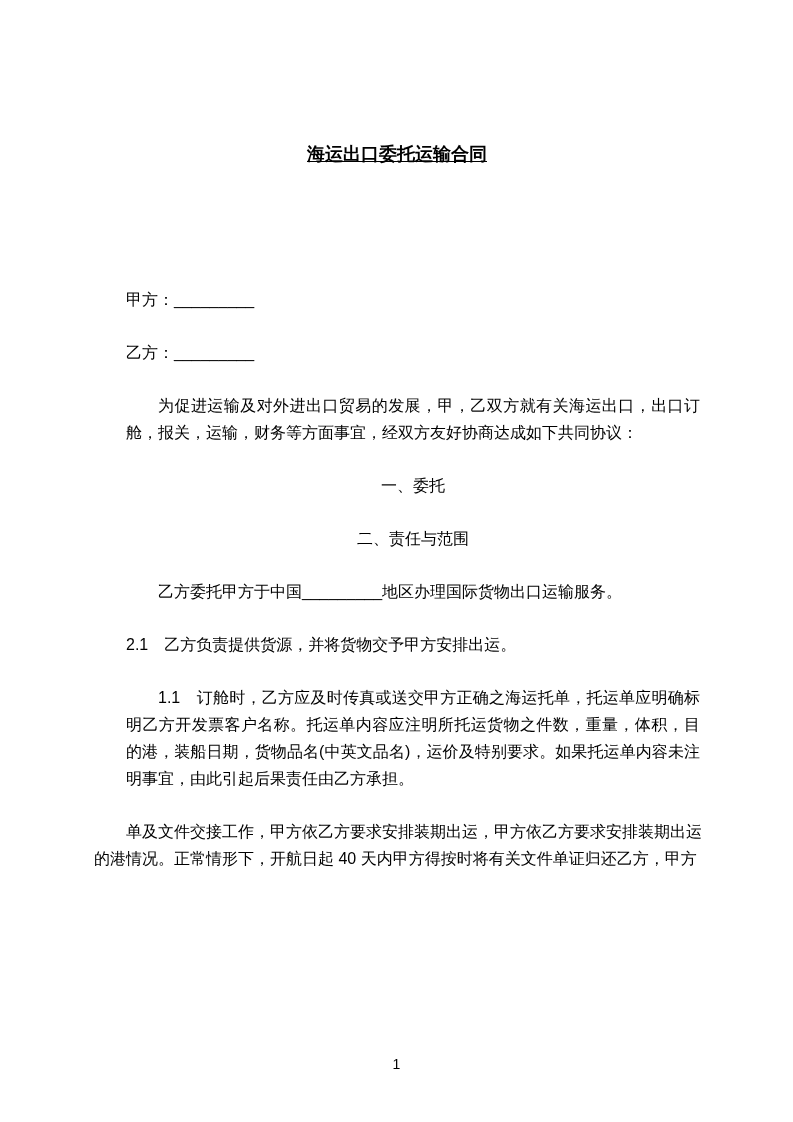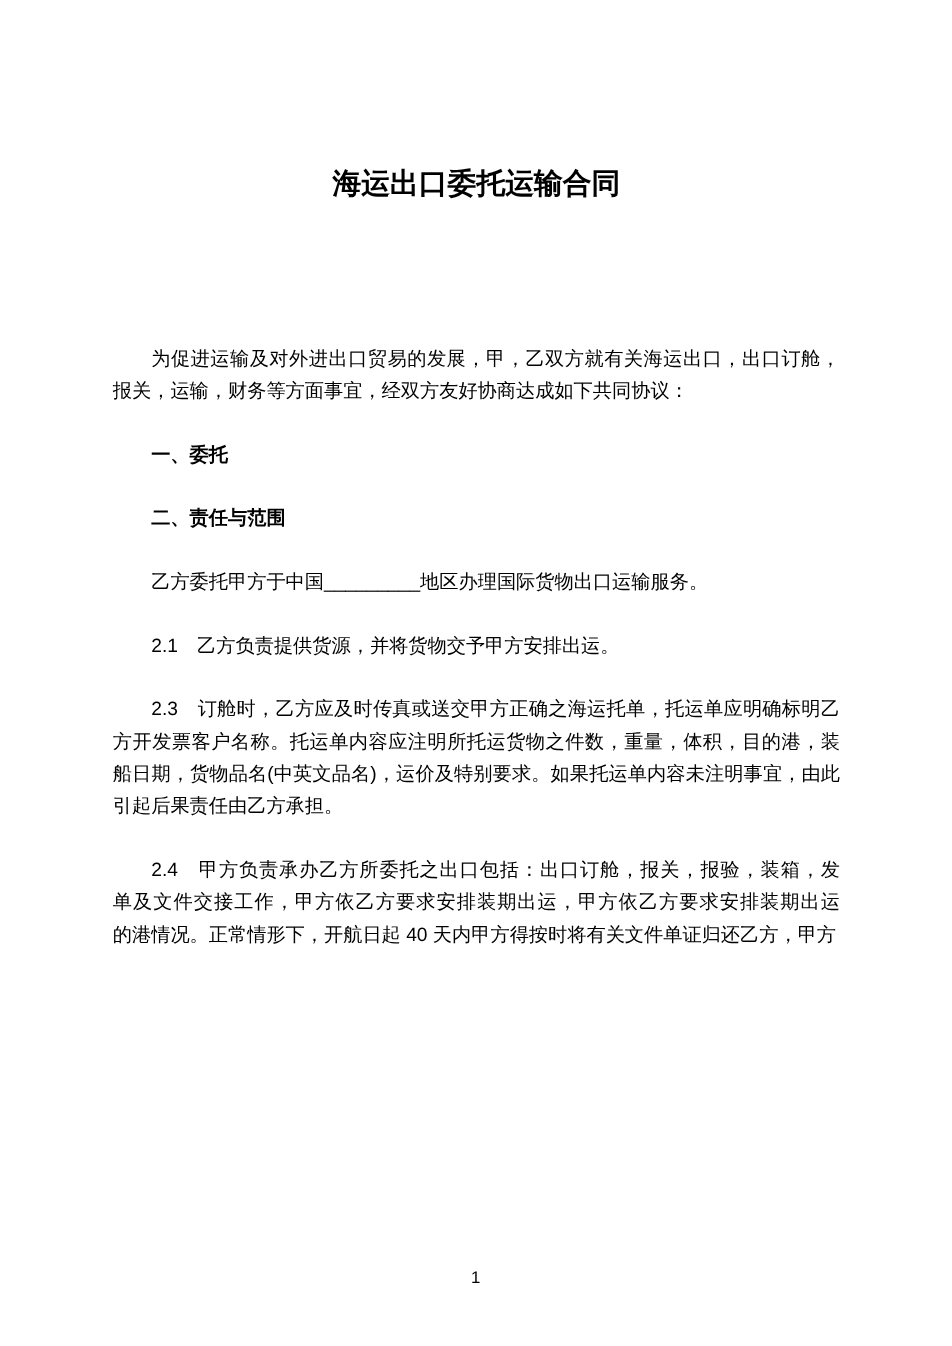--- a/index.html
+++ b/index.html
@@ -15,39 +15,42 @@
     overflow: hidden;
     color: #000000;
     font-family: "Liberation Sans", sans-serif;
     font-size: 16px;
     line-height: 27px;
   }
   .content {
     padding: 96px 93px 0 94px; 
   }
   .doc-title {
-    font-size: 24px;
+    font-size: 18px;
     line-height: 36px;
     font-weight: bold;
     text-align: center;
     margin: 40px 0 114px 0;
+    text-decoration: underline;
   }
   .para {
     margin: 0 0 26px 0;
   }
   .indent {
     text-indent: 2em;
   }
   .justify {
     text-align: justify;
     text-justify: inter-character;
+    margin-left: 32px;
   }
   .heading {
-    font-weight: bold;
+    font-weight: normal;
     text-indent: 2em;
+    text-align: center;
   }
   .blank-label {
     white-space: nowrap;
   }
   
   .hardlines .hardline {
     white-space: nowrap;
     text-align: justify;
     text-justify: inter-character;
     text-align-last: justify;
@@ -71,37 +74,38 @@
   }
 </style>
 </head>
 <body>
 
 <div class="page">
   <div class="content">
 
     <h1 class="doc-title">海运出口委托运输合同</h1>
 
+    <p class="para indent"><span class="blank-label">甲方：</span><span>_________</span></p>
 
+    <p class="para indent"><span class="blank-label">乙方：</span><span>_________</span></p>
 
     <p class="para indent justify">为促进运输及对外进出口贸易的发展，甲，乙双方就有关海运出口，出口订舱，报关，运输，财务等方面事宜，经双方友好协商达成如下共同协议：</p>
 
     <p class="para heading">一、委托</p>
 
     <p class="para heading">二、责任与范围</p>
 
     <p class="para indent justify">乙方委托甲方于中国_________地区办理国际货物出口运输服务。</p>
 
     <p class="para indent">2.1　乙方负责提供货源，并将货物交予甲方安排出运。</p>
 
 
-    <p class="para indent justify">2.3　订舱时，乙方应及时传真或送交甲方正确之海运托单，托运单应明确标明乙方开发票客户名称。托运单内容应注明所托运货物之件数，重量，体积，目的港，装船日期，货物品名(中英文品名)，运价及特别要求。如果托运单内容未注明事宜，由此引起后果责任由乙方承担。</p>
+    <p class="para indent justify">1.1　订舱时，乙方应及时传真或送交甲方正确之海运托单，托运单应明确标明乙方开发票客户名称。托运单内容应注明所托运货物之件数，重量，体积，目的港，装船日期，货物品名(中英文品名)，运价及特别要求。如果托运单内容未注明事宜，由此引起后果责任由乙方承担。</p>
 
     <div class="para hardlines">
-      <div class="hardline">2.4　甲方负责承办乙方所委托之出口包括：出口订舱，报关，报验，装箱，发</div>
       <div class="hardline">单及文件交接工作，甲方依乙方要求安排装期出运，甲方依乙方要求安排装期出运</div>
       <div class="hardline overflow-line">的港情况。正常情形下，开航日起 40 天内甲方得按时将有关文件单证归还乙方，甲方</div>
     </div>
 
   </div>
 
   <div class="page-footer">1</div>
 </div>
 
 </body></html>

